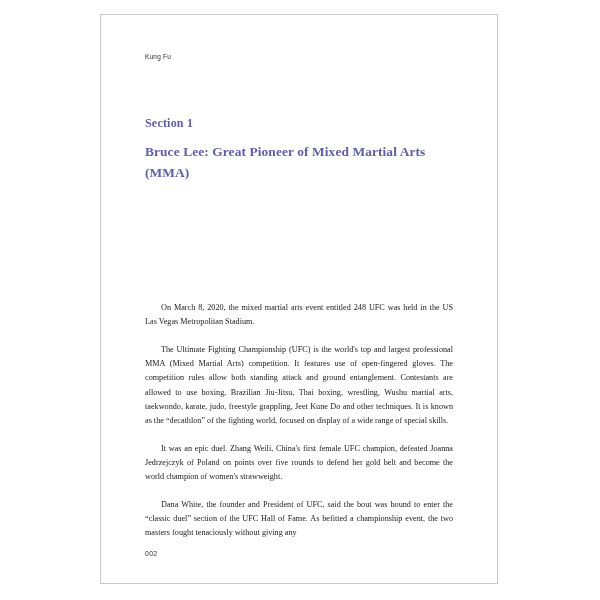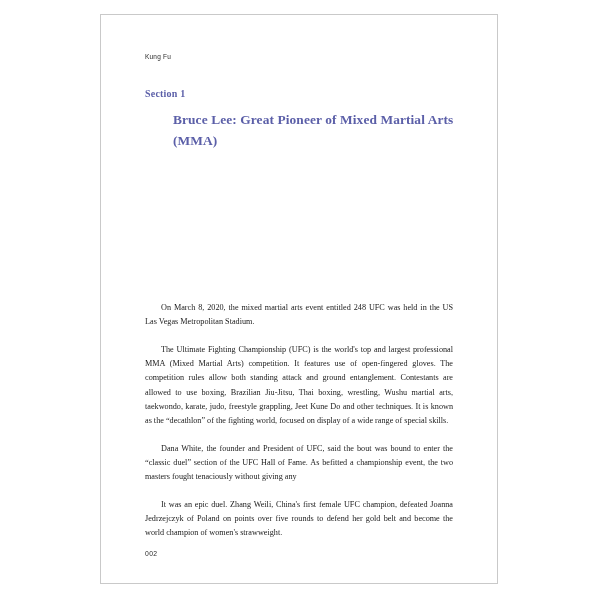--- a/index.html
+++ b/index.html
@@ -37,36 +37,35 @@
     bottom: 26px;
   }
   .running-head {
     font-family: "Liberation Sans", sans-serif;
     font-size: 6.5px;
     letter-spacing: 0.2px;
     color: #2a2a2a;
     margin: 0 0 0 0;
   }
   .section-label {
-    margin-top: 28px;
+    margin-top: 56px;
     font-family: "Liberation Serif", serif;
     font-weight: bold;
-    font-size: 10px;
+    font-size: 12px;
     color: #5b5fa8;
     letter-spacing: 0.2px;
   }
   .chapter-title {
     margin-top: 11px;
     font-family: "Liberation Serif", serif;
     font-weight: bold;
     font-size: 13.4px;
     line-height: 1.55;
     color: #5b5fa8;
     letter-spacing: 0.1px;
-    margin-left: 28px;
   }
   .body-block {
     position: absolute;
     left: 0;
     right: 8px;
     top: 248px;
   }
   .body-block p {
     margin: 0;
     text-indent: 16px;
@@ -99,21 +98,21 @@
 
       <div class="running-head">Kung Fu</div>
 
       <div class="section-label">Section 1</div>
 
       <div class="chapter-title">Bruce Lee: Great Pioneer of Mixed Martial Arts (MMA)</div>
 
       <div class="body-block">
         <p>On March 8, 2020, the mixed martial arts event entitled 248 UFC was held in the US Las Vegas Metropolitan Stadium.</p>
         <p>The Ultimate Fighting Championship (UFC) is the world's top and largest professional MMA (Mixed Martial Arts) competition. It features use of open-fingered gloves. The competition rules allow both standing attack and ground entanglement. Contestants are allowed to use boxing, Brazilian Jiu-Jitsu, Thai boxing, wrestling, Wushu martial arts, taekwondo, karate, judo, freestyle grappling, Jeet Kune Do and other techniques. It is known as the “decathlon” of the fighting world, focused on display of a wide range of special skills.</p>
+        <p>It was an epic duel. Zhang Weili, China's first female UFC champion, defeated Joanna Jedrzejczyk of Poland on points over five rounds to defend her gold belt and become the world champion of women's strawweight.</p>
         <p>Dana White, the founder and President of UFC, said the bout was bound to enter the “classic duel” section of the UFC Hall of Fame. As befitted a championship event, the two masters fought tenaciously without giving any</p>
-        <p>It was an epic duel. Zhang Weili, China's first female UFC champion, defeated Joanna Jedrzejczyk of Poland on points over five rounds to defend her gold belt and become the world champion of women's strawweight.</p>
       </div>
 
       <div class="folio">002</div>
 
     </div>
   </div>
 </div>
 
 </body></html>

